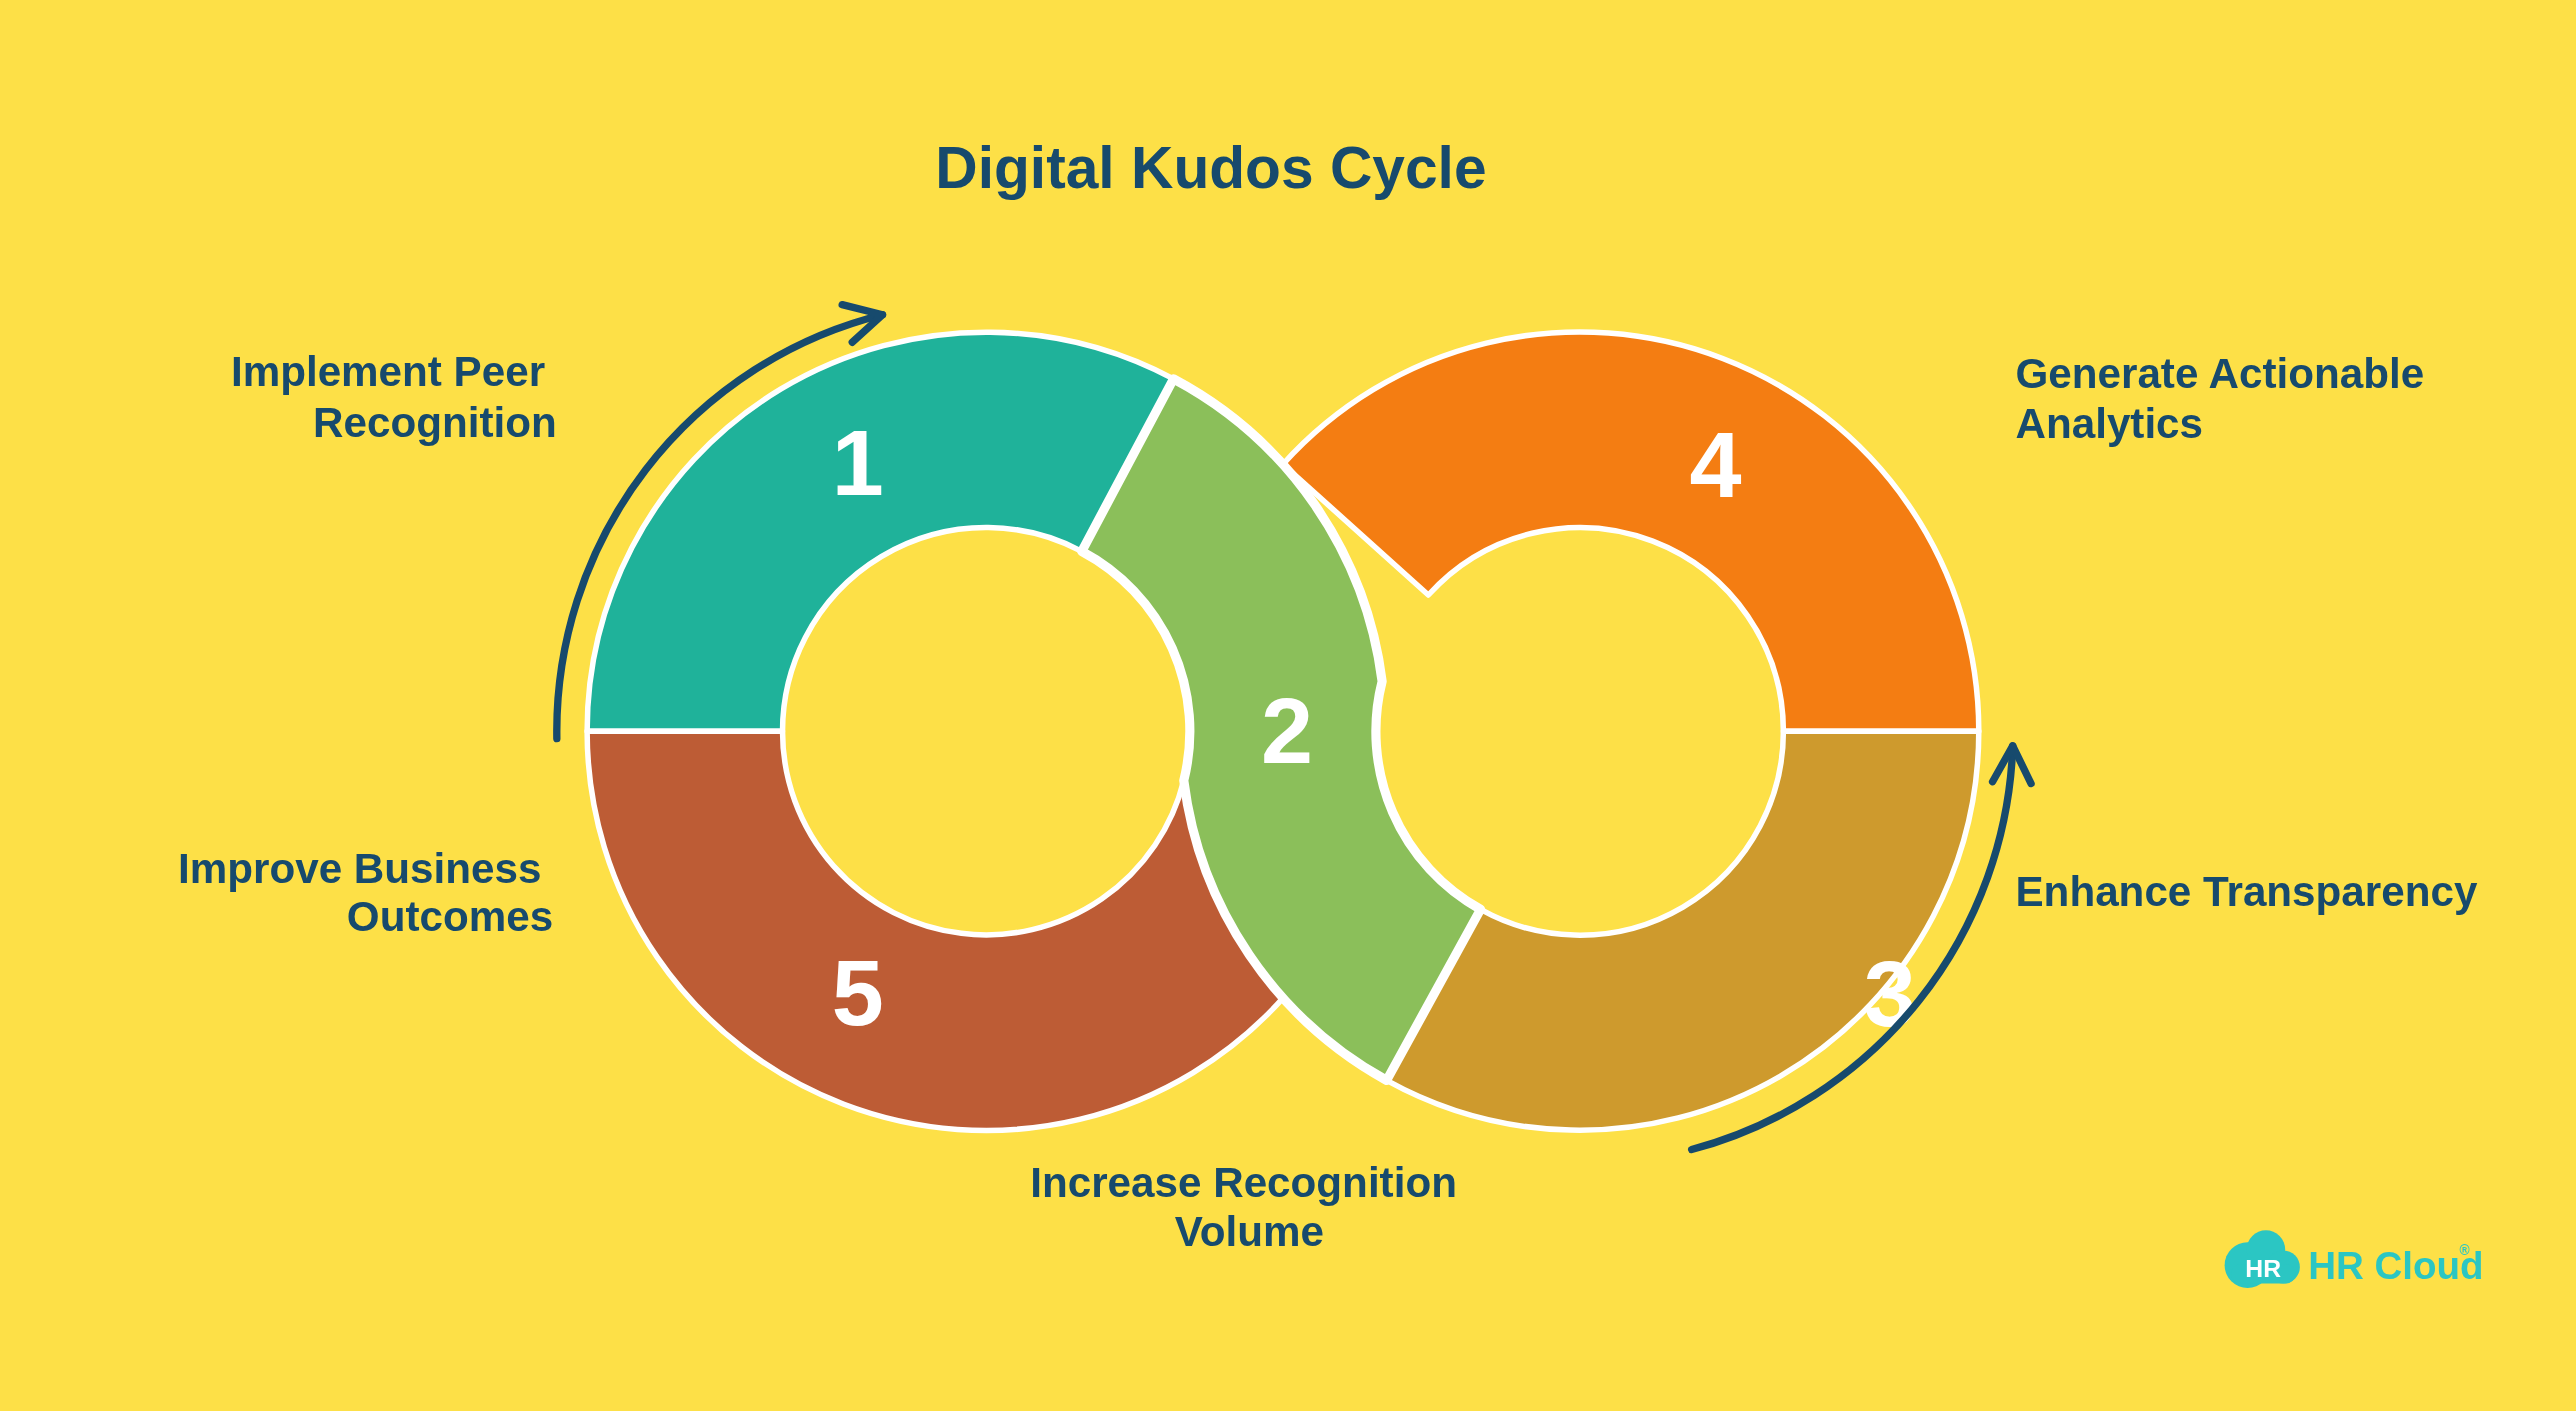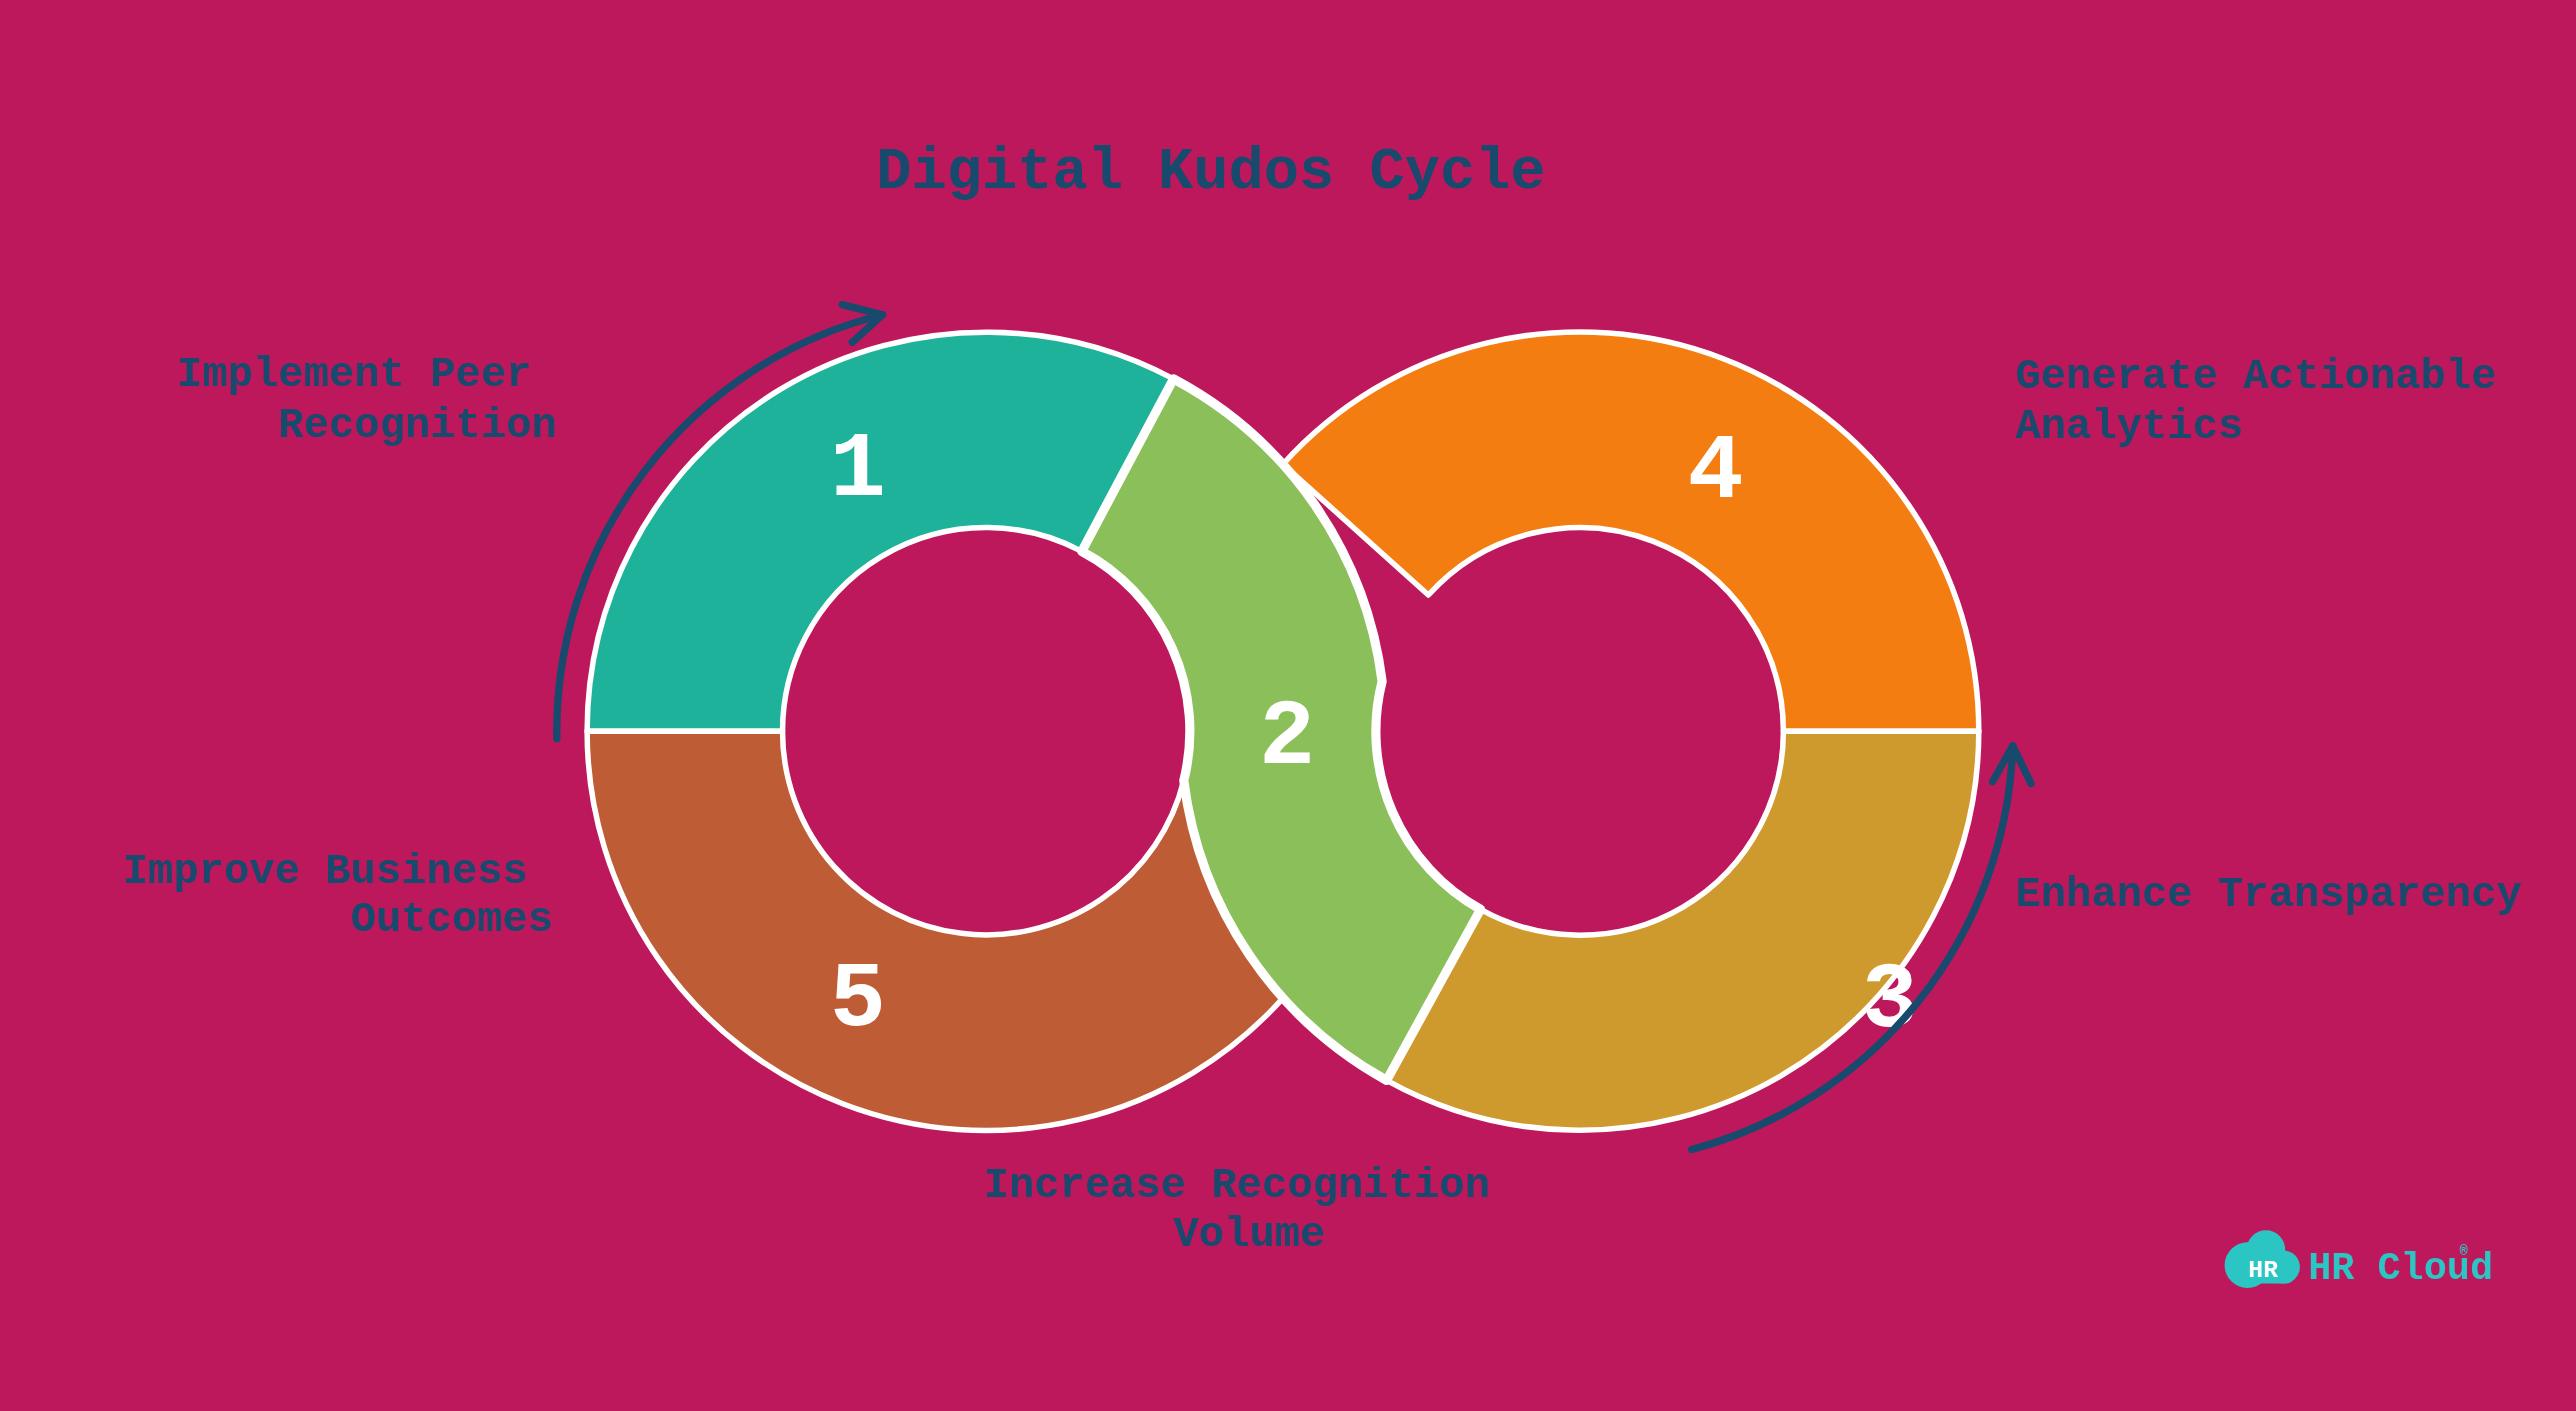--- a/index.html
+++ b/index.html
@@ -1,21 +1,21 @@
 <!DOCTYPE html>
 <html style="font-size:14.7px"><head>
 <meta charset="utf-8">
 <style>
   html, body { margin: 0; padding: 0; background: #ffffff; }
   .stage {
     position: relative;
     width: 2576px;
     height: 1412px;
-    background: #be185d;
-    font-family: Liberation Mono, monospace;
+    background: #fde047;
+    font-family: Liberation Sans, sans-serif;
     overflow: hidden;
   }
   svg { display: block; }
   .title-text {
     font-size: 64px;
     font-weight: bold;
     letter-spacing: 0px;
   }
   .num {
     fill: #ffffff;

